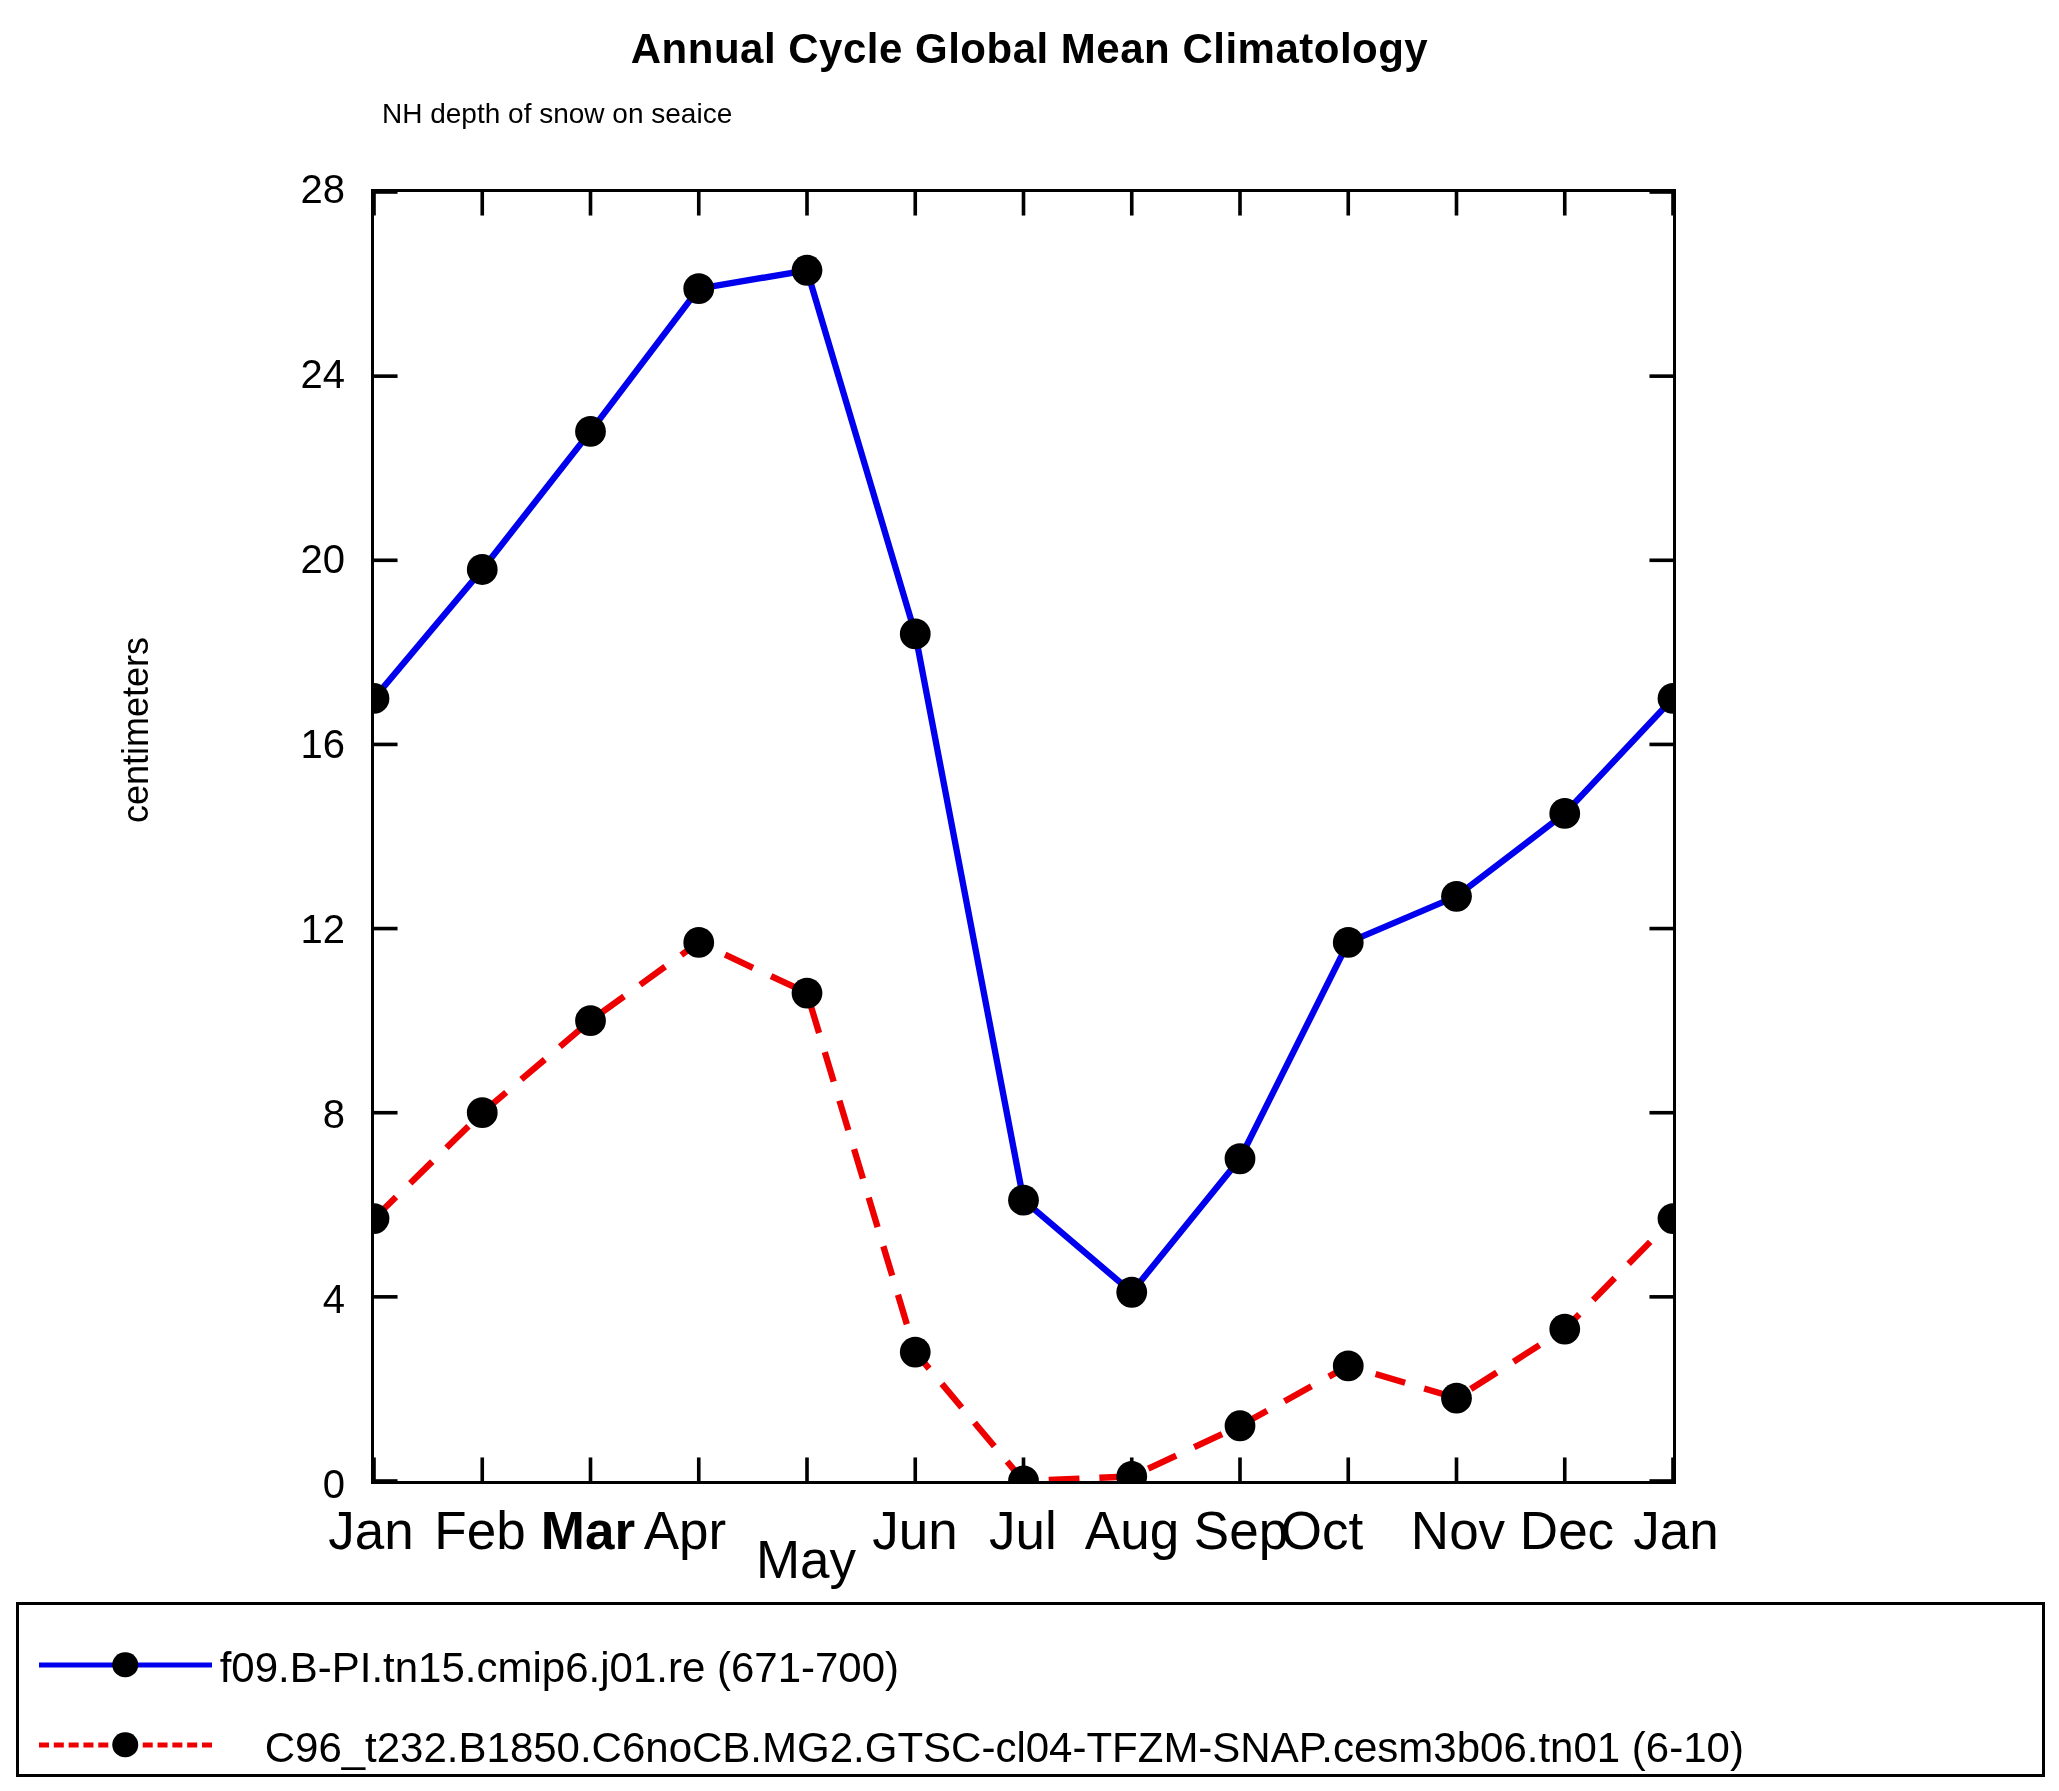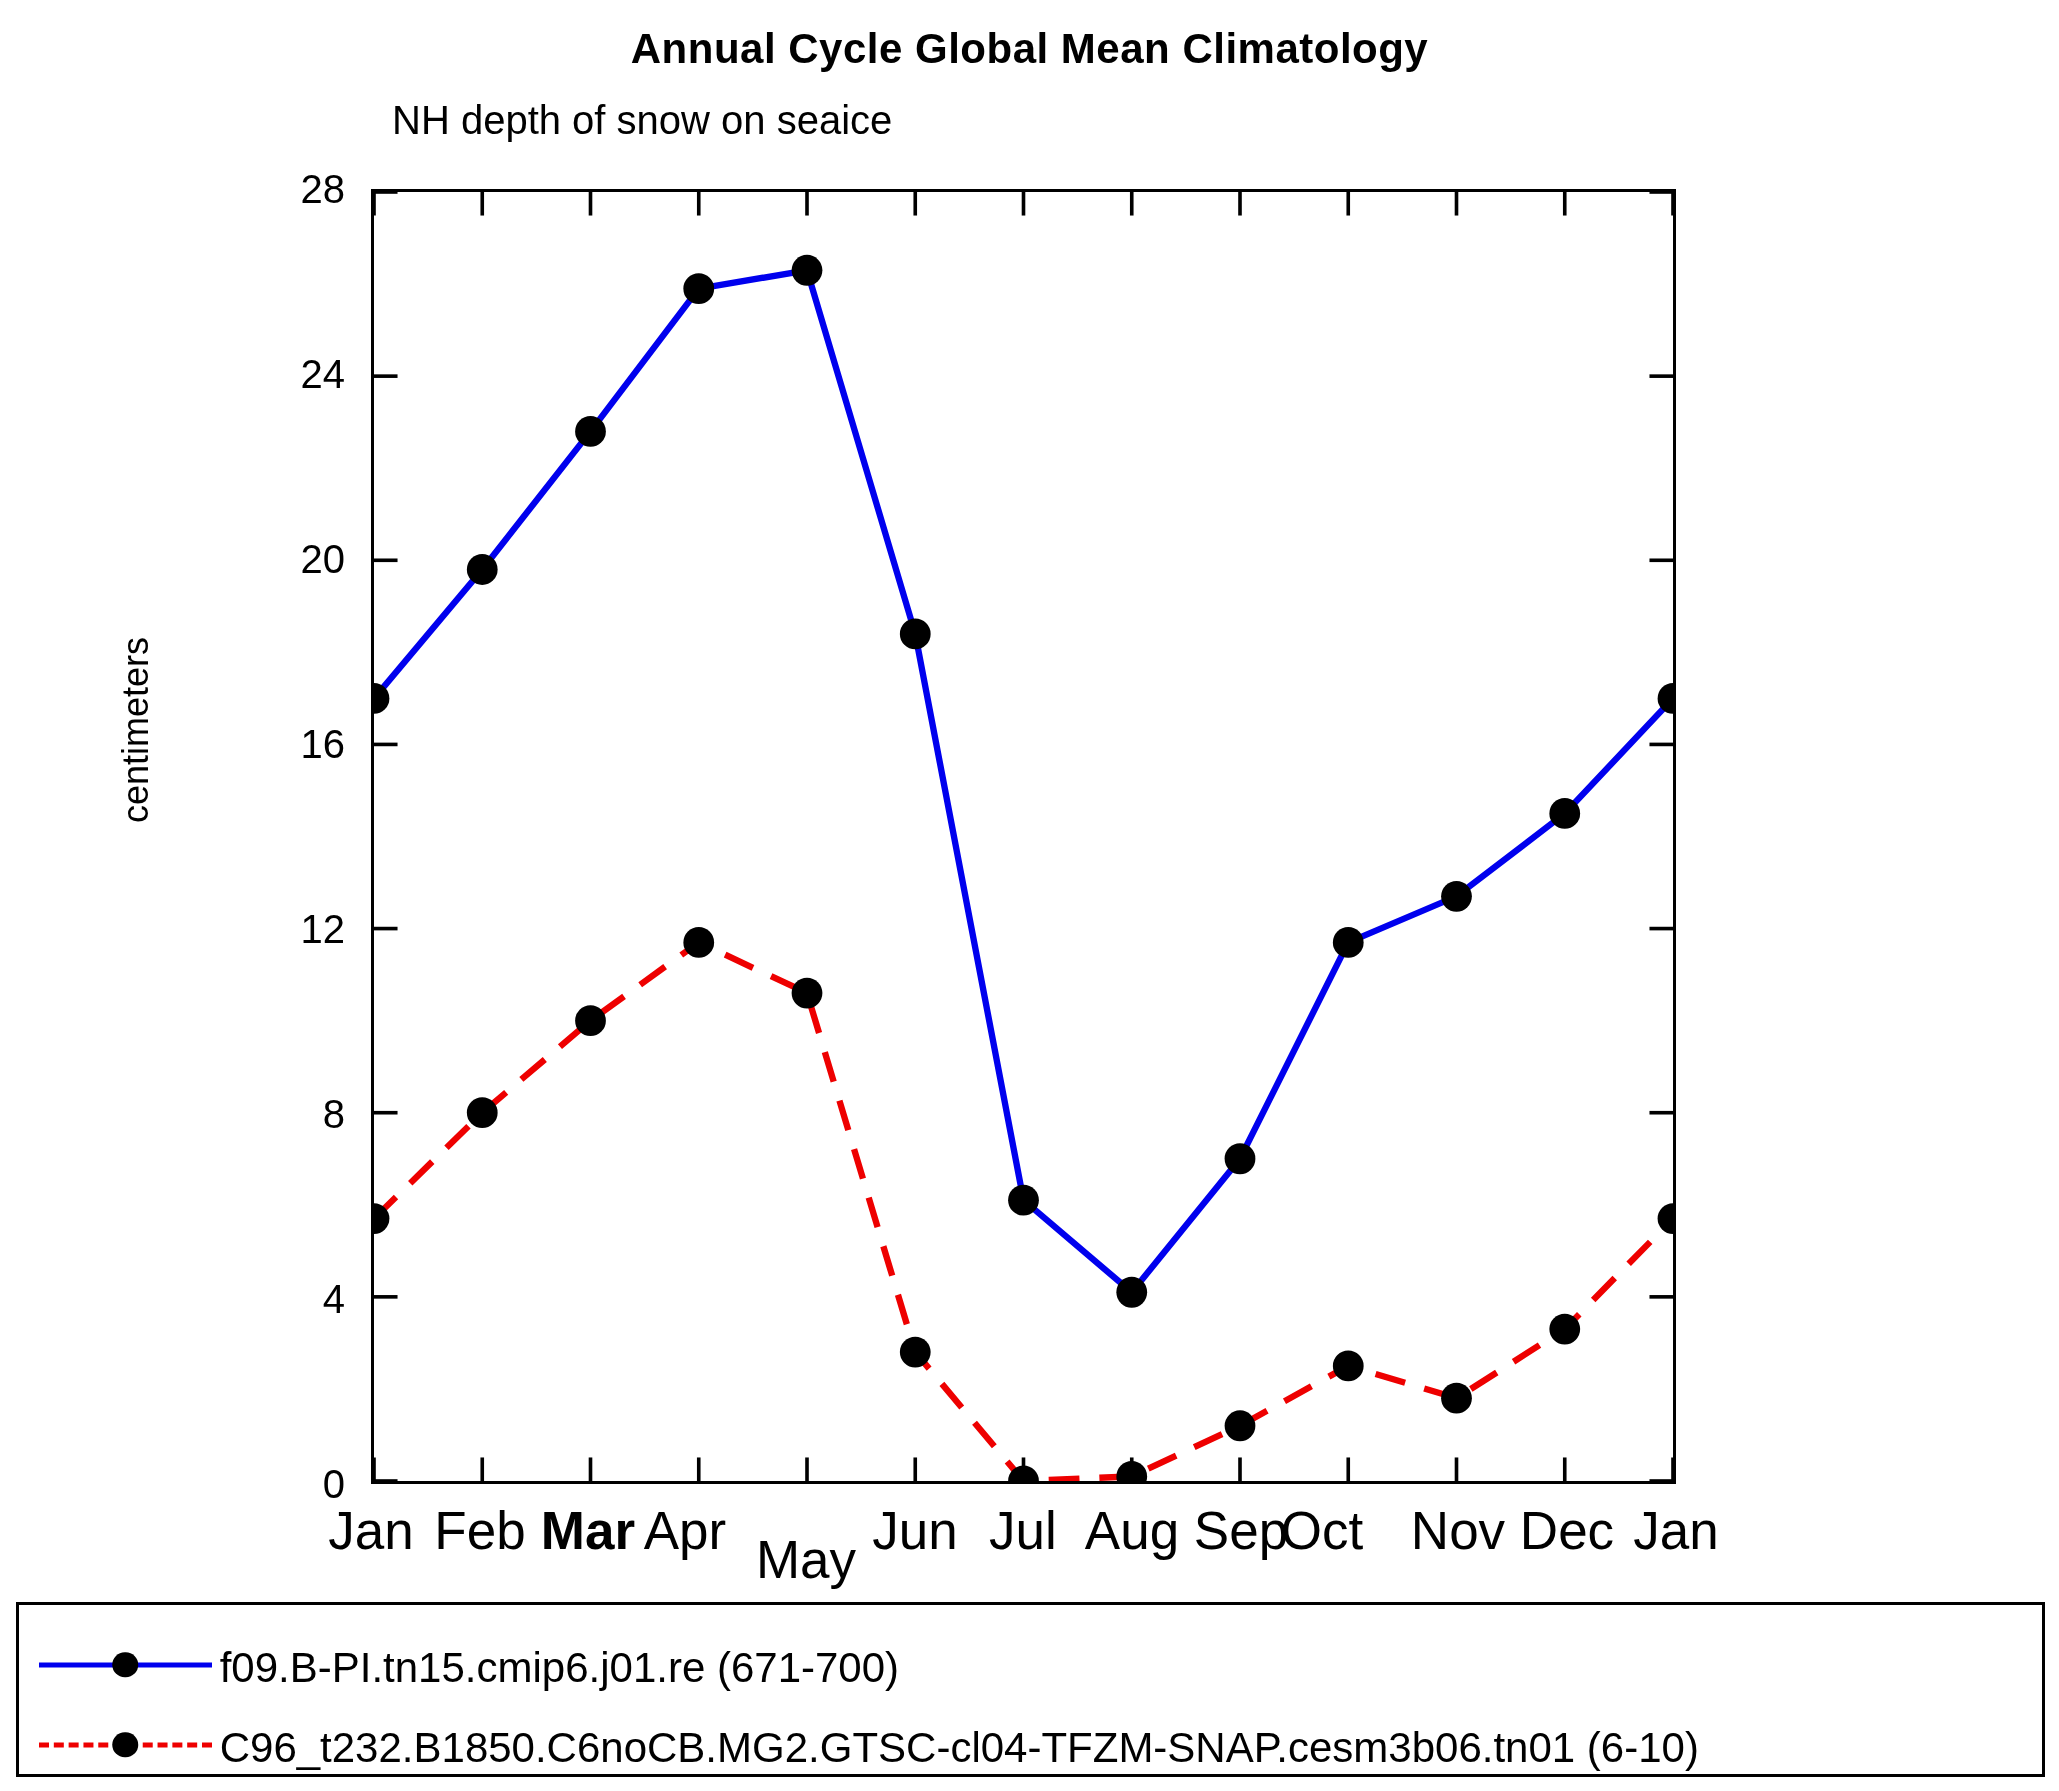--- a/index.html
+++ b/index.html
@@ -27,22 +27,22 @@
     width: 2059px;
     text-align: center;
     font-size: 42px;
     font-weight: bold;
     letter-spacing: 0.5px;
     margin-top: 18px;
   }
   .chart-subtitle {
     position: absolute;
     top: 98px;
-    left: 392px;
-    font-size: 40px;
+    left: 382px;
+    font-size: 28px;
     font-weight: normal;
   }
   
   #plot-frame {
     position: absolute;
     left: 371px;
     top: 189px;
     width: 1305px;
     height: 1295px;
     border: 3.6px solid #000000;
@@ -108,21 +108,21 @@
   }
   .legend-row {
     position: absolute;
     left: 0;
     width: 100%;
     height: 87px;
     display: flex;
     align-items: flex-end;
   }
   .legend-row.row0 { top: 0px; }
-  .legend-row.row1 { top: 80px; }
+  .legend-row.row1 { top: 80px; gap: 45px; }
   .legend-sample {
     position: relative;
     width: 173px;
     height: 55px;
     margin-left: 20px;
     flex: 0 0 auto;
   }
   .legend-line {
     position: absolute;
     left: 0;

